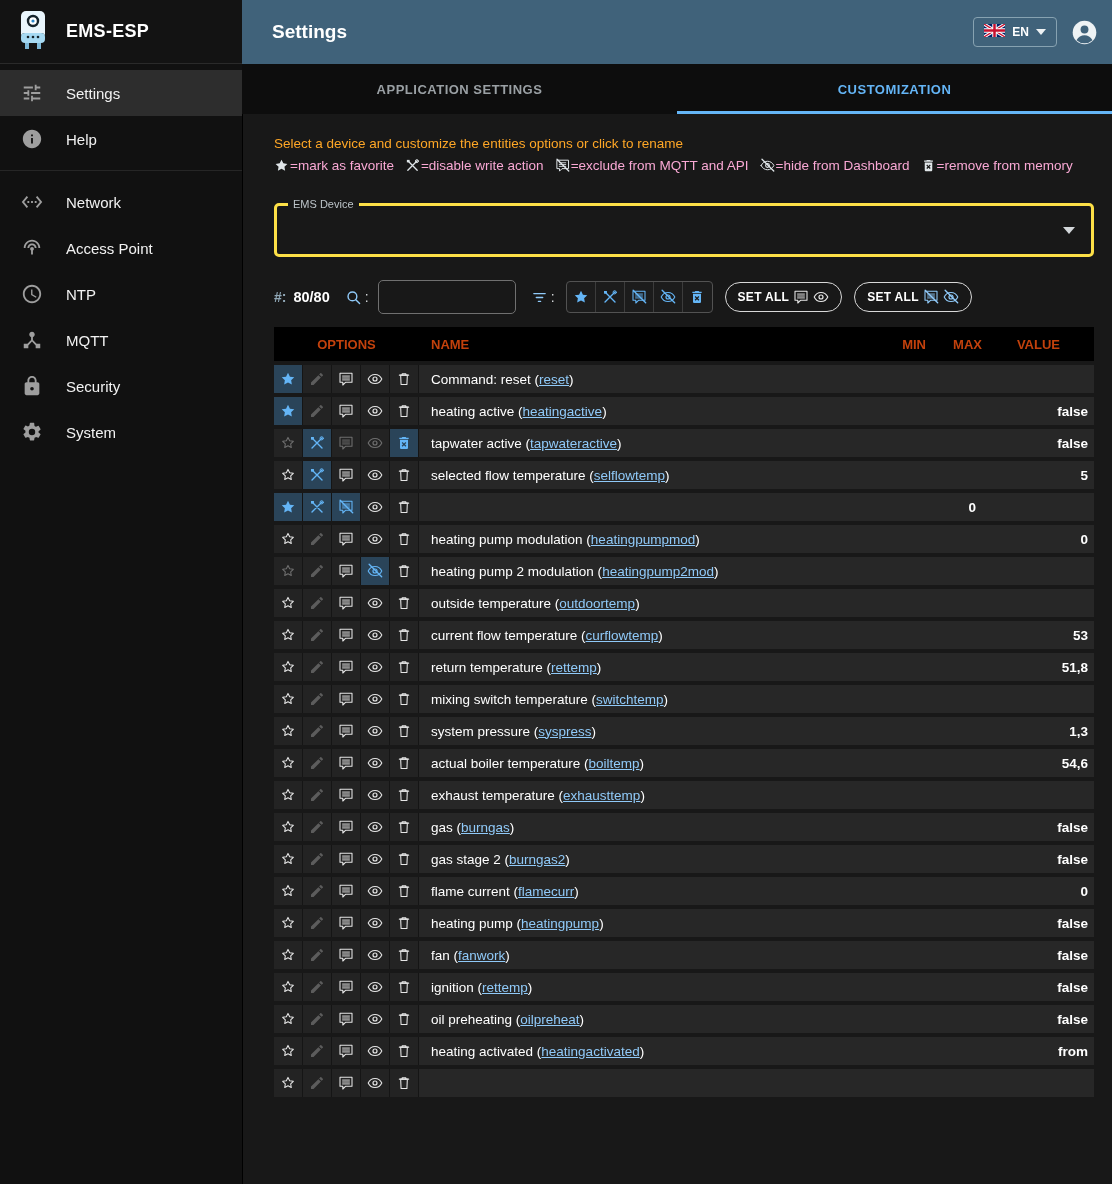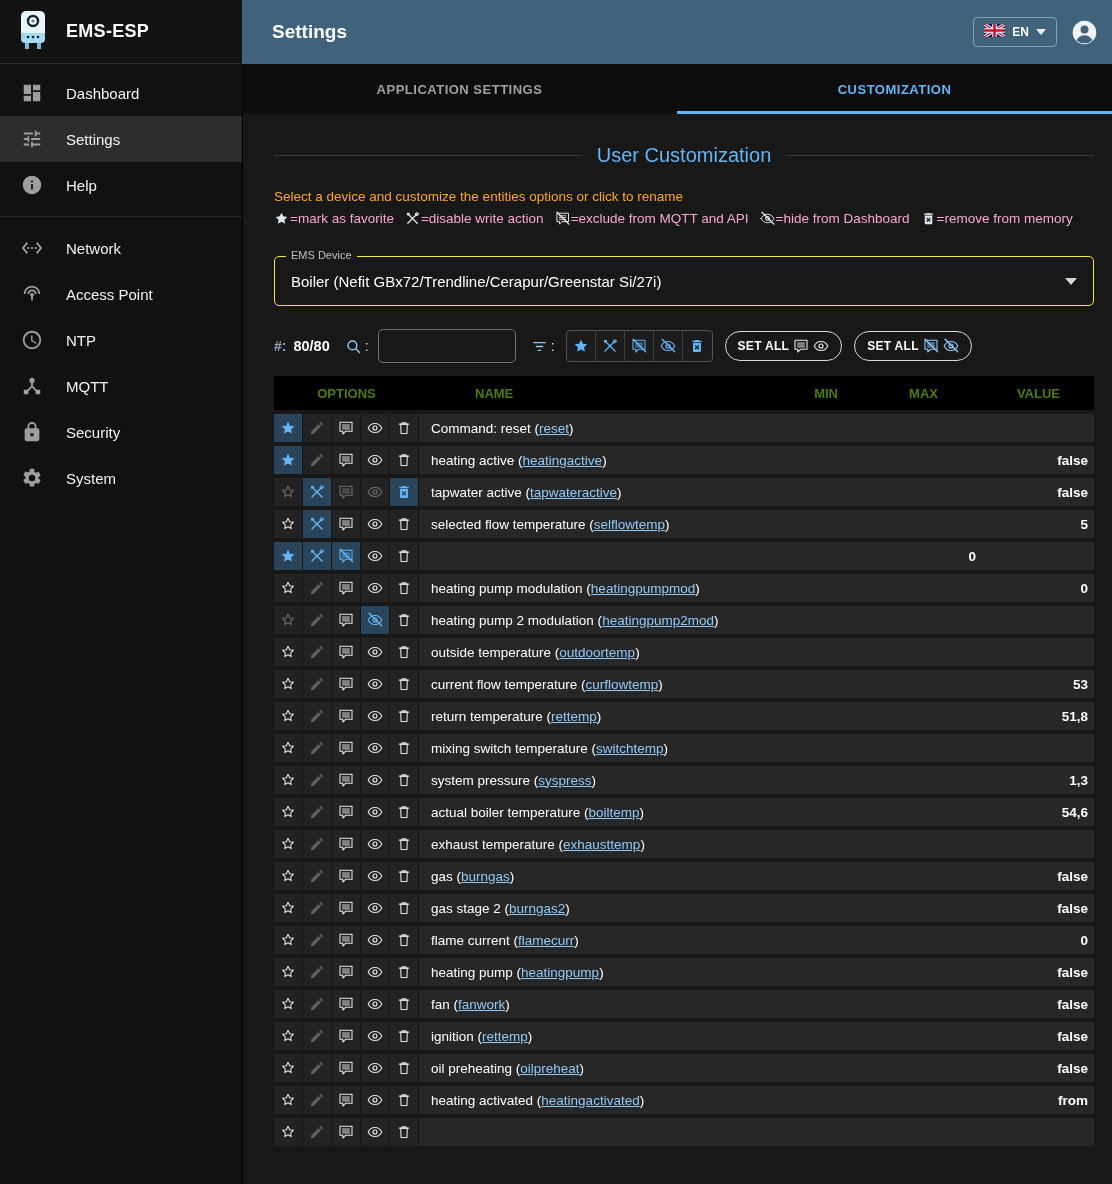--- a/index.html
+++ b/index.html
@@ -36,21 +36,21 @@
   .content{position:absolute;left:242px;top:114px;width:870px;bottom:0;padding:0 18px 0 32px;box-sizing:border-box;overflow:hidden;}
   .section-heading{margin-top:30px;display:flex;align-items:center;gap:16px;color:#64b5f6;font-size:20px;}
   .section-heading .line{flex:1;height:1px;background:#3c3c3c;}
   .subsection-title{margin:36px 0 0;color:#42a5f5;font-size:16px;font-weight:bold;}
   .instructions{margin:22px 0 0;color:#ffa726;font-size:13.5px;}
   .legend{margin:7px 0 0;color:#f9a8d4;font-size:13.5px;display:flex;align-items:center;flex-wrap:wrap;}
   .legend-item{display:flex;align-items:center;margin-right:11px;}
   .legend-icon{color:#dfe5e8;display:flex;margin-right:1px;}
   .legend-icon svg{width:15px;height:15px;}
   
-  .select-box{margin-top:30px;height:48px;border:1px solid #fde047;border-radius:5px;position:relative;display:flex;align-items:center;padding:0 16px;font-size:15px;color:#fff;cursor:pointer;}
+  .select-box{margin-top:30px;height:48px;border:3px solid #fde047;border-radius:5px;position:relative;display:flex;align-items:center;padding:0 16px;font-size:15px;color:#fff;cursor:pointer;}
   .select-label{position:absolute;top:-8px;left:11px;background:#181818;padding:0 5px;font-size:11px;color:#bcc3c8;}
   .select-caret{margin-left:auto;width:0;height:0;border-left:6px solid transparent;border-right:6px solid transparent;border-top:7px solid #d3d7da;}
   
   .toolbar{margin-top:22px;display:flex;align-items:center;height:36px;}
   .count-label{color:#8fa6b5;font-size:14px;font-weight:bold;}
   .count{font-weight:bold;font-size:14.5px;margin-left:7px;color:#fff;}
   .tb-icon{display:flex;color:#90caf9;}
   .tb-icon svg{width:17px;height:17px;}
   .colon{color:#d3d7da;margin:0 0 0 3px;font-size:14px;}
   .search-input{margin-left:9px;width:120px;height:32px;background:transparent;border:1px solid #707070;border-radius:5px;color:#fff;font-size:14px;padding:0 8px;font-family:inherit;}
@@ -60,21 +60,21 @@
   .gbtn:last-child{border-right:0;}
   .gbtn svg{width:16px;height:16px;}
   .set-all{margin-left:12px;height:30px;border:1px solid #d9d9d9;border-radius:15px;background:transparent;color:#fff;font-weight:bold;font-size:12px;letter-spacing:.3px;display:flex;align-items:center;gap:4px;padding:0 12px;font-family:inherit;cursor:pointer;}
   .set-all .sic{display:flex;}
   .set-all .sic svg{width:16px;height:16px;}
   .sic.white{color:#e8e8e8;}
   .sic.blue{color:#90caf9;}
   
   .table{margin-top:12px;}
   .thead,.row{display:grid;grid-template-columns:145px 1fr 56px 56px 112px;align-items:center;}
-  .thead{height:34px;background:#000;color:#4d7c0f;font-size:13px;font-weight:bold;gap:44px;}
+  .thead{height:34px;background:#000;color:#c2410c;font-size:13px;font-weight:bold;}
   .th-options{text-align:center;}
   .th-name{padding-left:12px;}
   .th-min,.th-max{text-align:right;}
   .th-value{text-align:right;padding-right:34px;}
   .row{height:28px;background:#272727;margin-top:4px;font-size:13.5px;color:#fff;}
   .opts{display:flex;height:100%;}
   .cell{width:29px;height:100%;display:flex;align-items:center;justify-content:center;border-right:1px solid #151515;background:#232323;box-sizing:border-box;cursor:pointer;}
   .cell.active{background:#2a4459;}
   .cell svg{width:16px;height:16px;}
   .c-white{color:#e6e6e6;}
@@ -102,28 +102,20 @@
           <circle cx="14" cy="28" r="1.3" fill="#15232b"></circle>
           <circle cx="19" cy="28" r="1.3" fill="#15232b"></circle>
           <circle cx="24" cy="28" r="1.3" fill="#15232b"></circle>
           <rect x="11" y="34" width="4" height="6" fill="#7db8d8"></rect>
           <rect x="23" y="34" width="4" height="6" fill="#7db8d8"></rect>
         </svg>
       </span>
       <span class="app-title">EMS-ESP</span>
     </div>
     <nav class="menu" id="sidebar-menu">
-        <div class="menu-item ">
-    <span class="mi-icon">
-            <svg viewBox="0 0 24 24" fill="currentColor">
-              <path d="M3 13h8V3H3v10zm0 8h8v-6H3v6zm10 0h8V11h-8v10zm0-18v6h8V3h-8z"></path>
-            </svg>
-          </span>
-    <span class="mi-label">Dashboard</span>
-        </div>
         <div class="menu-item active">
     <span class="mi-icon">
             <svg viewBox="0 0 24 24" fill="currentColor">
               <path d="M3 17v2h6v-2H3zM3 5v2h10V5H3zm10 16v-2h8v-2h-8v-2h-2v6h2zM7 9v2H3v2h4v2h2V9H7zm14 4v-2H11v2h10zm-6-4h2V7h4V5h-4V3h-2v6z"></path>
             </svg>
           </span>
     <span class="mi-label">Settings</span>
         </div>
         <div class="menu-item ">
     <span class="mi-icon">
@@ -212,25 +204,20 @@
   </header>
 
   <div class="tabbar">
     <div class="tab">APPLICATION SETTINGS</div>
     <div class="tab active">CUSTOMIZATION</div>
     <div class="tab-underline"></div>
   </div>
 
   <main class="content">
 
-    <div class="section-heading">
-      <span class="line"></span>
-      <span>User Customization</span>
-      <span class="line"></span>
-    </div>
 
 
     <p class="instructions">Select a device and customize the entities options or click to rename</p>
     <p class="legend" id="legend">
         <span class="legend-item">
     <span class="legend-icon">
             <svg viewBox="0 0 24 24" fill="currentColor">
               <path d="M12 2.6l2.9 5.9 6.5.9-4.7 4.5 1.1 6.4L12 17.3 6.2 20.3l1.1-6.4-4.7-4.5 6.5-.9z"></path>
             </svg>
           </span>
@@ -271,21 +258,20 @@
             <svg viewBox="0 0 24 24" fill="currentColor">
               <path d="M6 19c0 1.1.9 2 2 2h8c1.1 0 2-.9 2-2V7H6v12zm2.5-7.1 1.4-1.4 2.1 2.1 2.1-2.1 1.4 1.4-2.1 2.1 2.1 2.1-1.4 1.4-2.1-2.1-2.1 2.1-1.4-1.4 2.1-2.1-2.1-2.1zM15.5 4l-1-1h-5l-1 1H5v2h14V4h-3.5z"></path>
             </svg>
           </span>
     <span>=remove from memory</span>
         </span>
       </p>
 
     <div class="select-box">
       <span class="select-label">EMS Device</span>
-      <span>Boiler (Nefit GBx72/Trendline/Cerapur/Greenstar Si/27i)</span>
       <span class="select-caret"></span>
     </div>
 
     <div class="toolbar">
       <span class="count-label">#:</span>
       <span class="count">80/80</span>
       <span class="tb-icon ml14" id="search-icon-slot">
           <svg viewBox="0 0 24 24" fill="none" stroke="currentColor" stroke-width="1.6" stroke-linejoin="round" stroke-linecap="round">
             <circle cx="10.5" cy="10.5" r="6.2" stroke-width="2"></circle>
             <path d="M15.2 15.2 20.6 20.6" stroke-width="2"></path>

